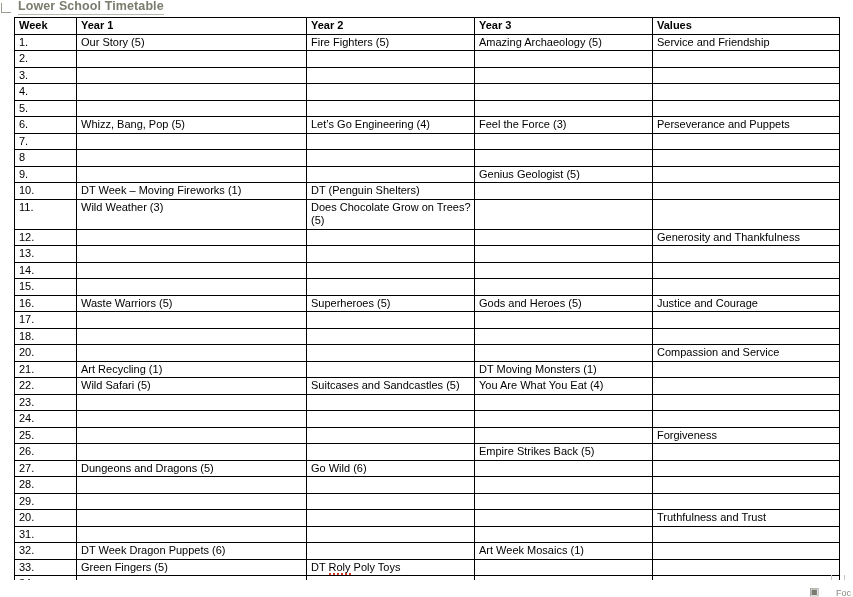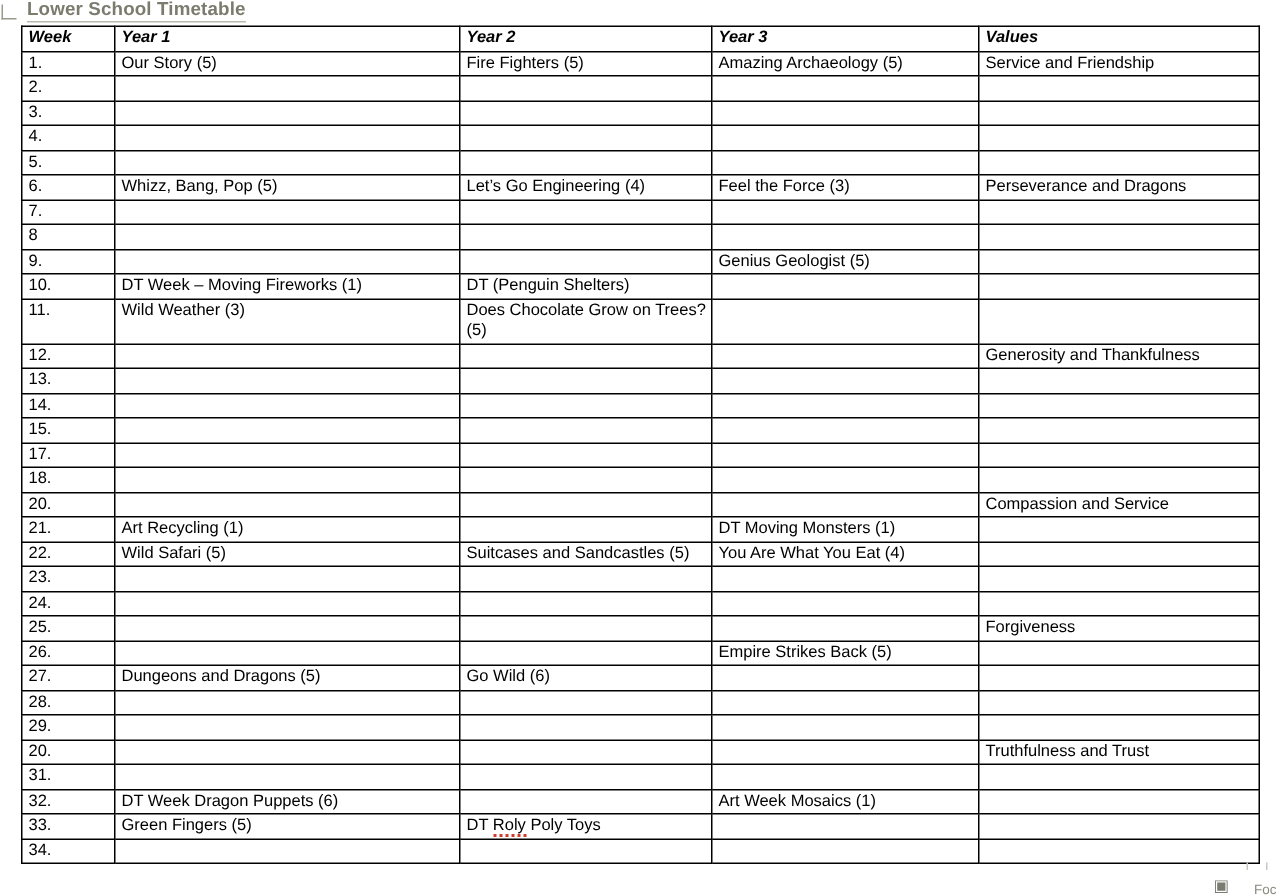--- a/index.html
+++ b/index.html
@@ -84,21 +84,20 @@
     vertical-align: top;
     line-height: 13.5px;
     height: 13px;
     overflow: hidden;
     text-align: left;
     font-weight: normal;
   }
 
   table.timetable thead th {
     font-weight: bold;
-    font-style: italic;
   }
 
   col.c-week   { width: 62px; }
   col.c-y1     { width: 230px; }
   col.c-y2     { width: 168px; }
   col.c-y3     { width: 178px; }
   col.c-values { width: 187px; }
 
   .row-tall td { height: 28px; }
 
@@ -219,21 +218,21 @@
             <td></td>
             <td></td>
             <td></td>
             <td></td>
           </tr>
           <tr>
             <td>6.</td>
             <td>Whizz, Bang, Pop (5)</td>
             <td>Let’s Go Engineering (4)</td>
             <td>Feel the Force (3)</td>
-            <td>Perseverance and Dragons</td>
+            <td>Perseverance and Puppets</td>
           </tr>
           <tr>
             <td>7.</td>
             <td></td>
             <td></td>
             <td></td>
             <td></td>
           </tr>
           <tr>
             <td>8</td>
@@ -285,20 +284,27 @@
             <td></td>
           </tr>
           <tr>
             <td>15.</td>
             <td></td>
             <td></td>
             <td></td>
             <td></td>
           </tr>
           <tr>
+            <td>16.</td>
+            <td>Waste Warriors (5)</td>
+            <td>Superheroes (5)</td>
+            <td>Gods and Heroes (5)</td>
+            <td>Justice and Courage</td>
+          </tr>
+          <tr>
             <td>17.</td>
             <td></td>
             <td></td>
             <td></td>
             <td></td>
           </tr>
           <tr>
             <td>18.</td>
             <td></td>
             <td></td>

